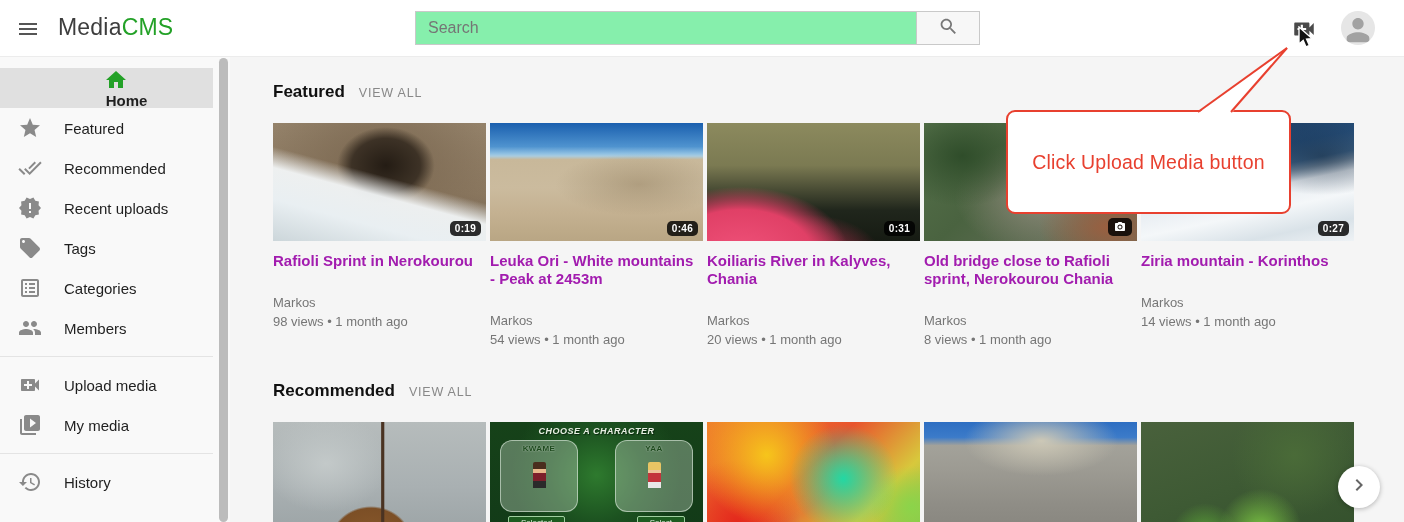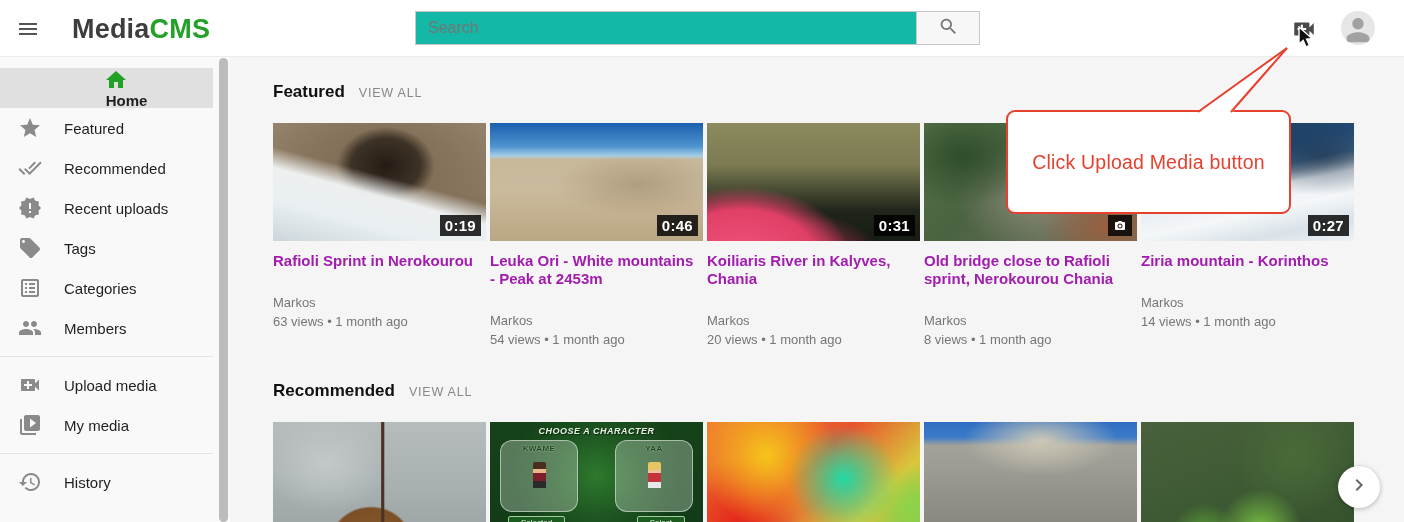--- a/index.html
+++ b/index.html
@@ -3,24 +3,24 @@
 <meta charset="utf-8">
 <style>
   * { box-sizing: border-box; margin: 0; padding: 0; }
   html,body { width:1404px; height:522px; overflow:hidden; background:#f5f5f5;
     font-family:"Liberation Sans", sans-serif; position:relative; }
 
   
   .header { position:absolute; left:0; top:0; width:1404px; height:57px;
     background:#fff; border-bottom:1px solid #ececec; z-index:10; }
   .hamburger { position:absolute; left:16px; top:17px; width:24px; height:24px; cursor:pointer; }
-  .logo { position:absolute; left:72px; top:14px; font-size:27px; letter-spacing:.2px; color:#3d3d3d;font-weight:bold; }
+  .logo { position:absolute; left:58px; top:14px; font-size:23px; letter-spacing:.2px; color:#3d3d3d; }
   .logo .cms { color:#23a127; }
   .searchbar { position:absolute; left:415px; top:11px; width:565px; height:34px;
-    display:flex; border:1px solid #c9c9c9; background:#14b8a6;gap:25px; }
+    display:flex; border:1px solid #c9c9c9; background:#86efac;gap:25px; }
   .search-input { flex:1; border:none; outline:none; font-size:16px; color:#444;
     padding:0 12px; font-family:"Liberation Sans", sans-serif; background:transparent; }
   .search-input::placeholder { color:#757575; }
   .search-btn { width:63px; background:#f7f7f7; border-left:1px solid #c9c9c9;
     display:flex; align-items:center; justify-content:center; cursor:pointer; }
   .header-upload { position:absolute; left:1291px; top:16px; width:26px; height:26px; cursor:pointer; }
   .avatar { position:absolute; left:1341px; top:11px; width:34px; height:34px; border-radius:50%;
     background:#e6e6e6; overflow:hidden; cursor:pointer; }
 
   
@@ -41,21 +41,21 @@
   .section.featured { top:25px; }
   .section.recommended { top:324px; }
   .sec-head { display:flex; align-items:baseline; height:20px; margin-bottom:21px; }
   .sec-title { font-size:17px; font-weight:bold; color:#101010; }
   .view-all { margin-left:14px; font-size:12.5px; font-weight:500; color:#888;
     letter-spacing:.8px; cursor:pointer; }
   .cards { display:flex; gap:4px; }
   .card { width:213px; }
   .thumb { position:relative; width:213px; height:118px; cursor:pointer; overflow:hidden; }
   .dur { position:absolute; right:5px; bottom:5px; background:rgba(0,0,0,.82); color:#fff;
-    font-size:15px; font-weight:bold; padding:2px 5px; border-radius:0; letter-spacing:.3px; }
+    font-size:10px; font-weight:bold; padding:2px 5px; border-radius:5px; letter-spacing:.3px; }
   .dur.icon-badge { padding:3px 5px 1px; }
   .c-title { margin-top:11px; font-size:15px; line-height:18px; font-weight:bold; color:#a21caf;
     padding-right:6px; cursor:pointer; }
   .c-author { margin-top:25px; font-size:13px; color:#767676; cursor:pointer; }
   .c-meta { margin-top:4px; font-size:13px; color:#767676; }
 
   
   .t-f1 { background:
     linear-gradient(195deg, rgba(255,255,255,0) 46%, rgba(246,250,252,.92) 58%, #e9eff2 76%, #ccd6da 100%),
     radial-gradient(ellipse 66px 52px at 53% 36%, #241c14 0%, #3d3226 52%, rgba(61,50,38,0) 74%),
@@ -271,21 +271,21 @@
       <span class="sec-title">Featured</span>
       <span class="view-all">VIEW ALL</span>
     </div>
     <div class="cards">
       <div class="card">
         <div class="thumb t-f1">
           <span class="dur">0:19</span>
         </div>
         <div class="c-title">Rafioli Sprint in Nerokourou</div>
         <div class="c-author">Markos</div>
-        <div class="c-meta">63 views • 1 month ago</div>
+        <div class="c-meta">98 views • 1 month ago</div>
       </div>
       <div class="card">
         <div class="thumb t-f2">
           <span class="dur">0:46</span>
         </div>
         <div class="c-title">Leuka Ori - White mountains - Peak at 2453m</div>
         <div class="c-author">Markos</div>
         <div class="c-meta">54 views • 1 month ago</div>
       </div>
       <div class="card">

